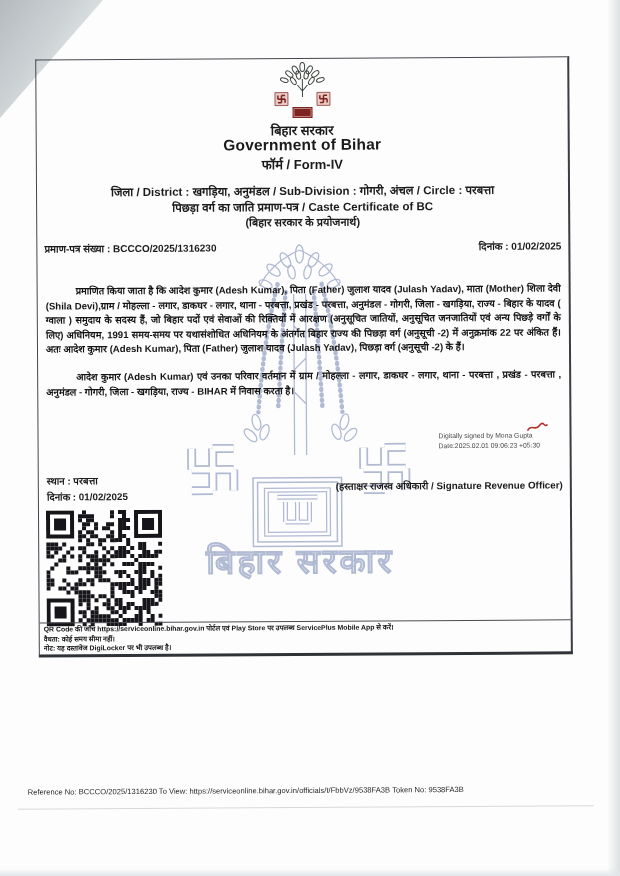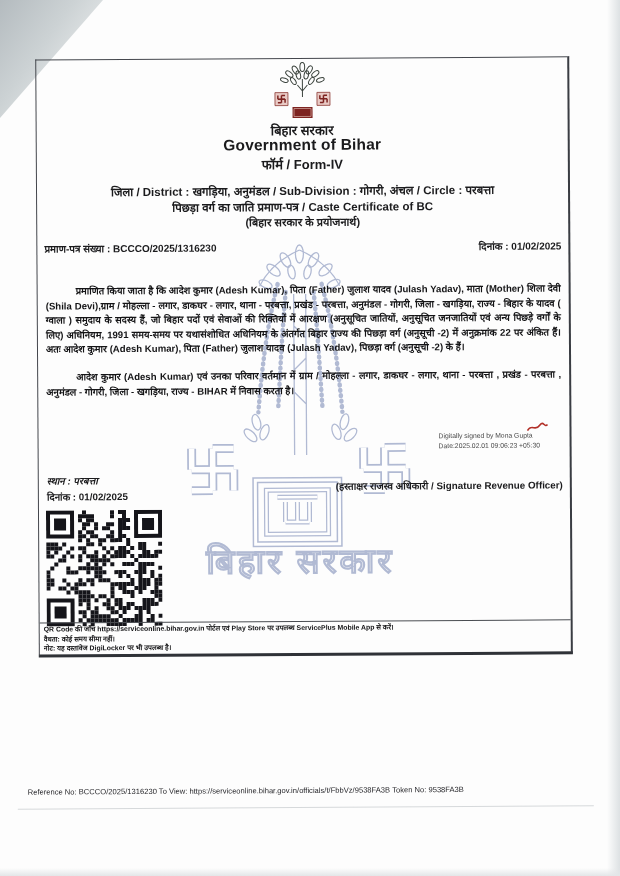--- a/index.html
+++ b/index.html
@@ -35,21 +35,21 @@
   .sub2{top:140px;font-size:11.5px;font-weight:700;}
   .sub3{top:155px;font-size:11px;font-weight:700;}
   .meta{top:181px;left:7px;right:7px;display:flex;justify-content:space-between;
     font-size:10px;font-weight:700;}
   .bodytext{top:224px;left:8px;right:8px;font-size:9.6px;font-weight:600;
     line-height:14.6px;text-align:justify;color:#141416;}
   .bodytext p{margin:0;text-indent:30px;}
   .bodytext p + p{margin-top:13px;}
   .digsig{top:373px;left:400px;font-size:6.8px;line-height:9.5px;color:#4a4a4a;}
   .sigmark{top:362px;left:488px;}
-  .place{top:414px;left:8px;font-size:9.8px;font-weight:700;font-style:italic;}
+  .place{top:414px;left:8px;font-size:9.8px;font-weight:700;}
   .pdate{top:430px;left:8px;font-size:9.8px;font-weight:700;}
   .officer{top:421px;right:7px;font-size:9.8px;font-weight:700;}
   .qr{top:450px;left:7px;width:116px;height:116px;}
   .notes-sep{top:562px;left:0;right:0;border-top:1px solid #4a4d52;}
   .notes{top:564px;left:4px;right:4px;font-size:6.9px;font-weight:700;
     line-height:9.6px;color:#121214;}
   .notes div{white-space:nowrap;overflow:hidden;}
   .ref-line{position:absolute;top:786px;left:25px;font-size:7.6px;color:#26262a;}
   .page-bottom-line{position:absolute;top:807px;left:15px;width:576px;height:1px;background:#d6d9db;}
   svg text{font-family:"Liberation Sans","DejaVu Sans",sans-serif;}

